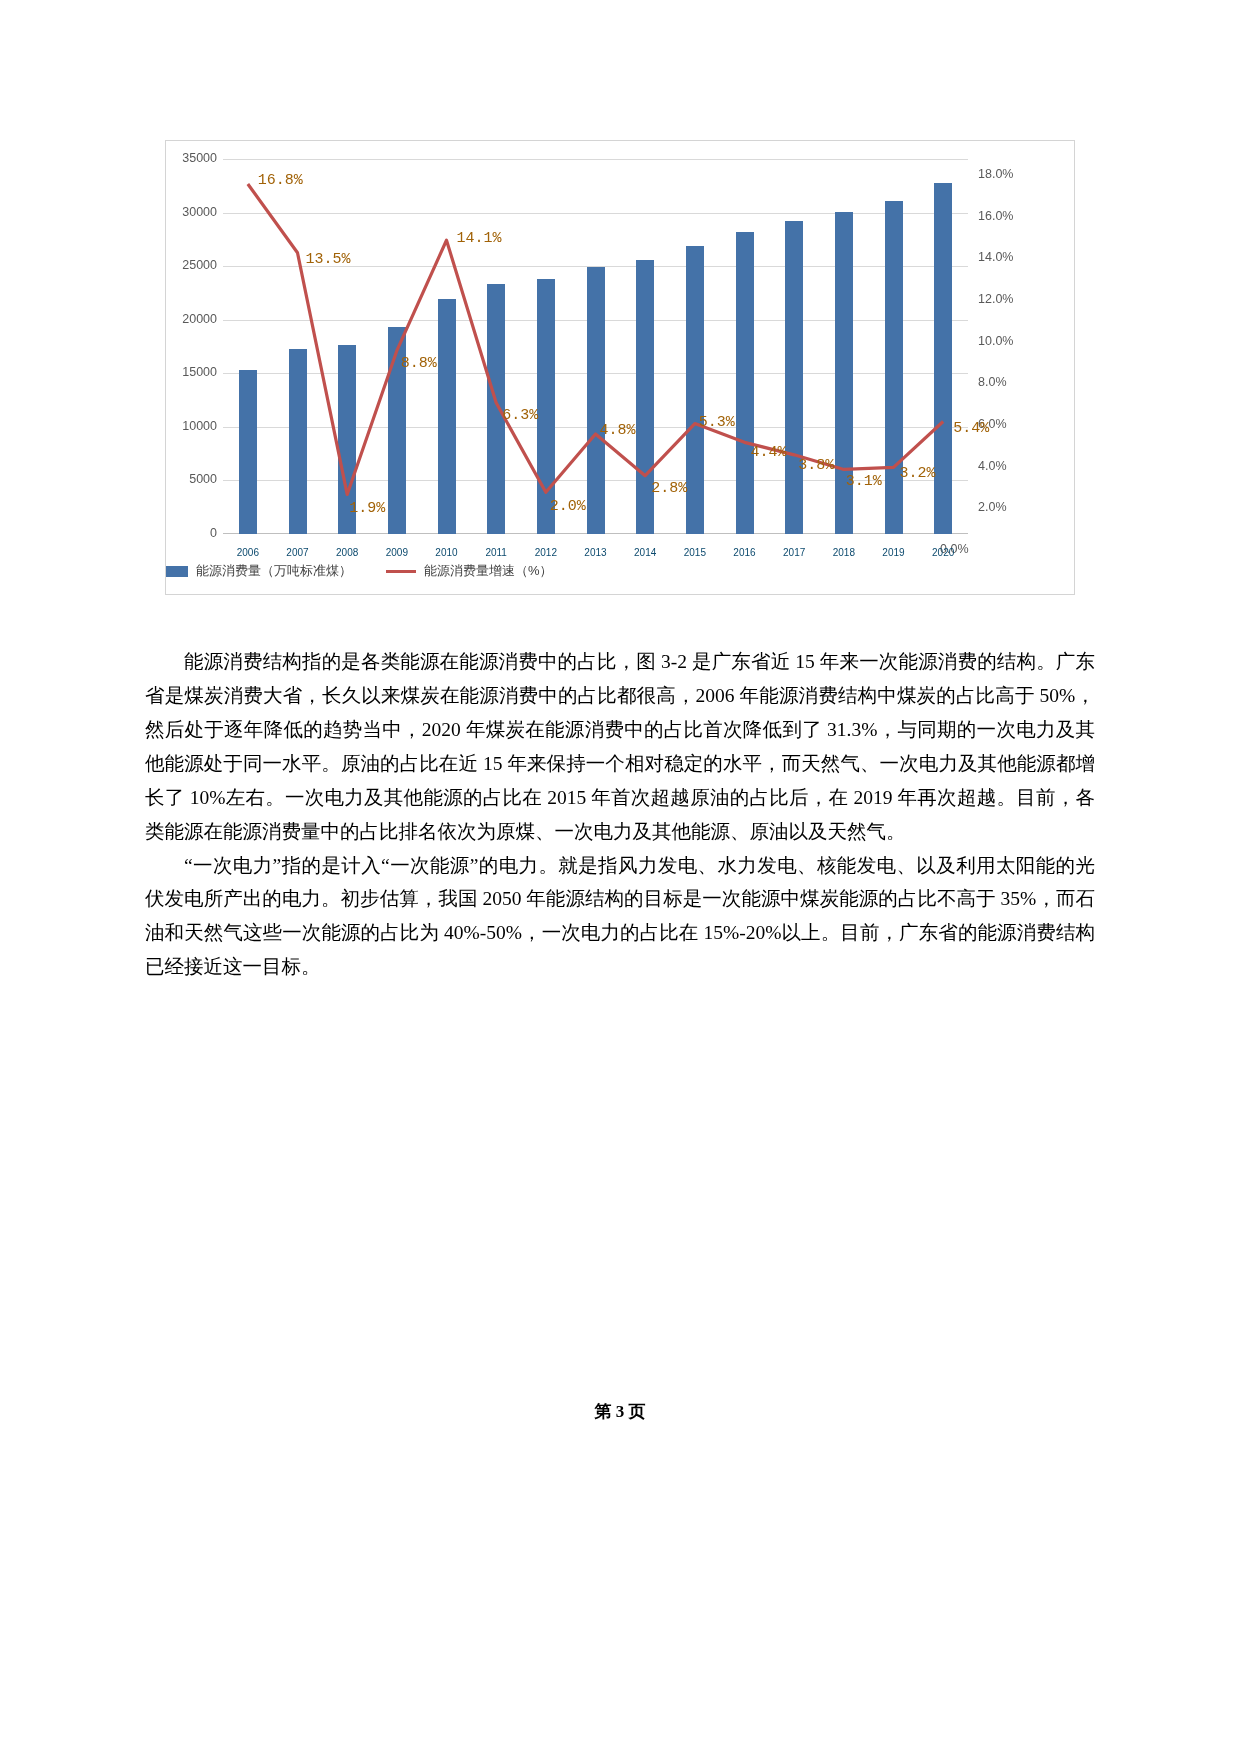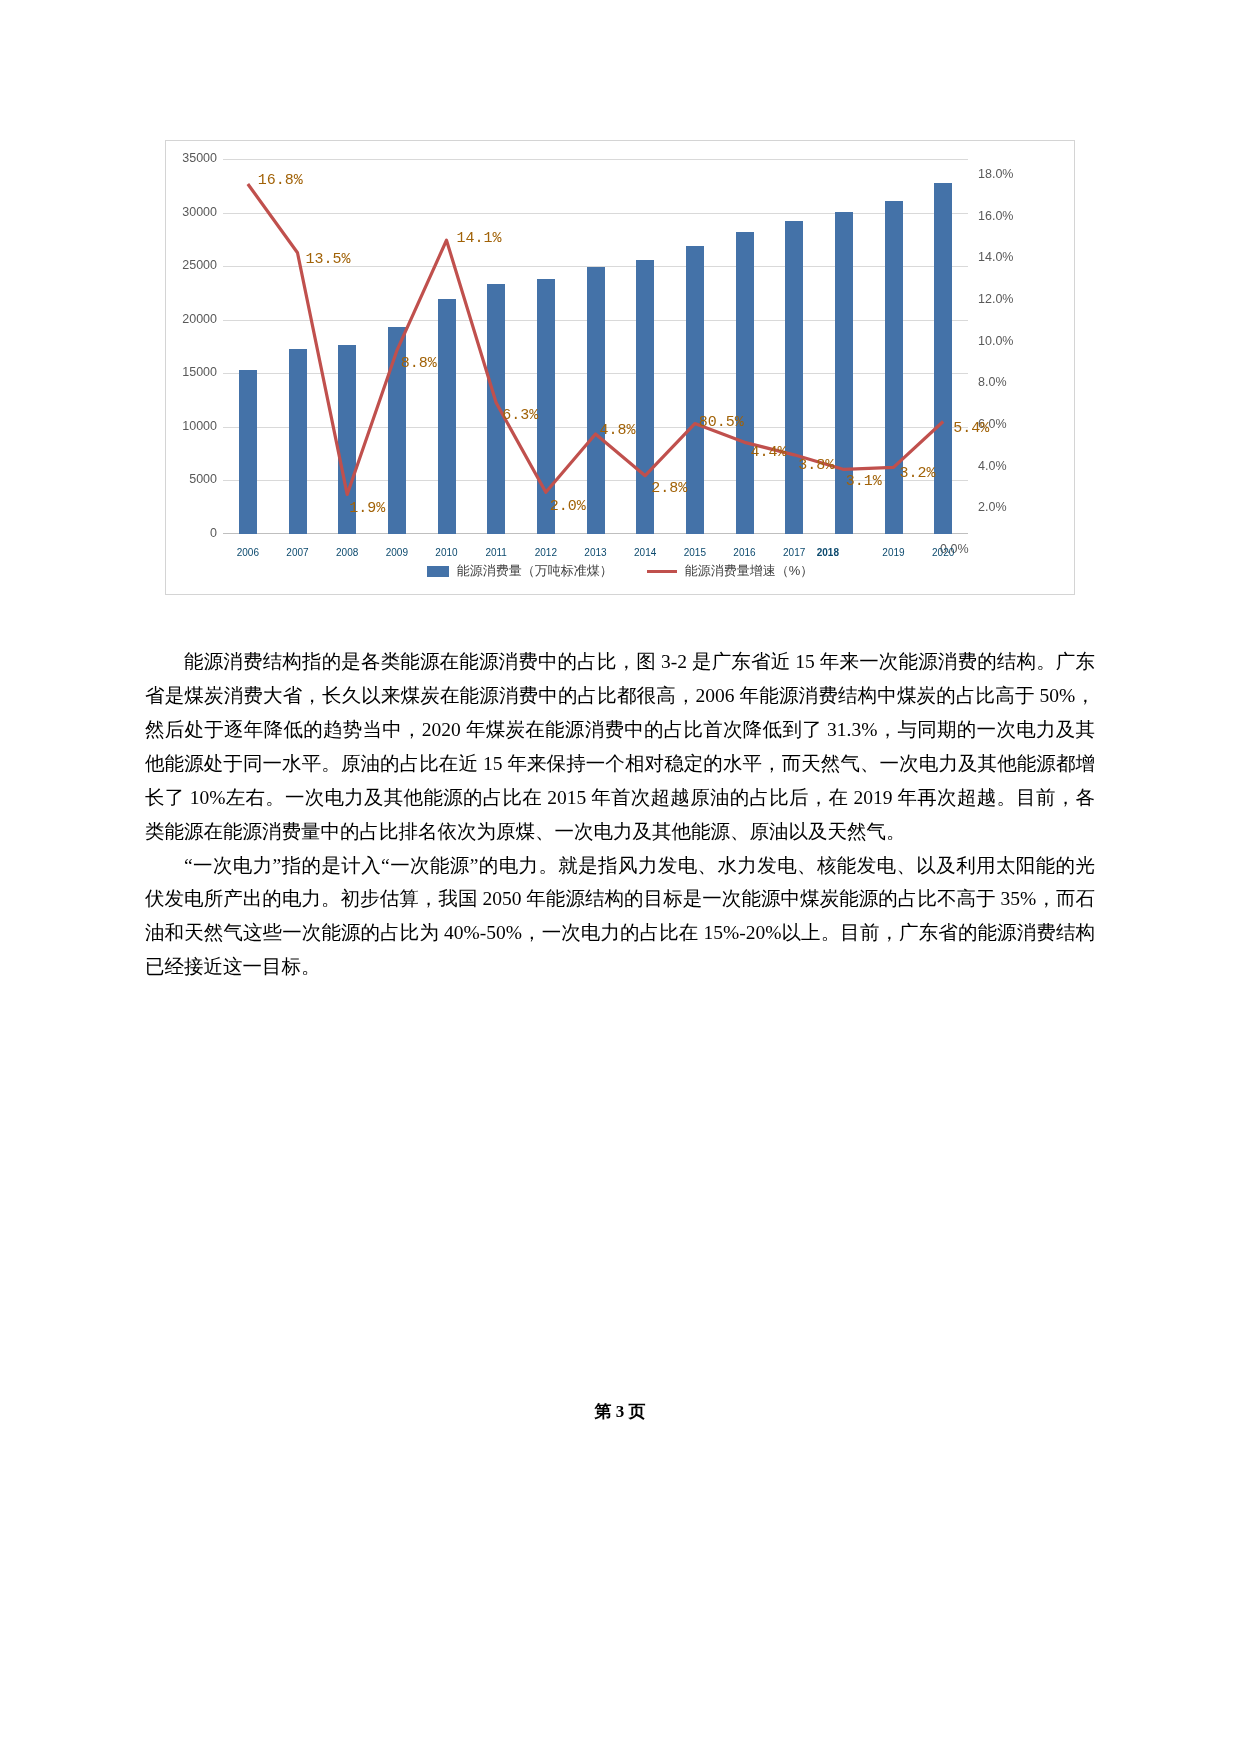--- a/index.html
+++ b/index.html
@@ -59,21 +59,21 @@
   }
   .pt-label {
     position:absolute;
     font-family:Liberation Mono, monospace;
     font-size:15px; color:#a16207;
     white-space:nowrap;
   }
   .legend {
     position:absolute;
     left:0; right:0; bottom:14px;
-    display:flex; justify-content:center; align-items:center; gap:34px;
+    display:flex; justify-content:flex-start; align-items:center; gap:34px;
     font-family:"Liberation Sans", sans-serif;
     font-size:13px; color:#404040;
   }
   .legend-item { display:flex; align-items:center; gap:8px; }
   .swatch-bar { width:22px; height:11px; background:#4472a8; display:inline-block; }
   .swatch-line { width:30px; height:3px; background:#c0504d; display:inline-block; }
 
   
   .caption {
     position:absolute;
@@ -153,38 +153,38 @@
         <div class="xlab" style="left: 347.667px; width: 49.6667px;">2013</div>
         <div class="bar" style="left: 413.167px; width: 18px; height: 274.286px;"></div>
         <div class="xlab" style="left: 397.333px; width: 49.6667px;">2014</div>
         <div class="bar" style="left: 462.833px; width: 18px; height: 288.214px;"></div>
         <div class="xlab" style="left: 447px; width: 49.6667px;">2015</div>
         <div class="bar" style="left: 512.5px; width: 18px; height: 301.607px;"></div>
         <div class="xlab" style="left: 496.667px; width: 49.6667px;">2016</div>
         <div class="bar" style="left: 562.167px; width: 18px; height: 313.393px;"></div>
         <div class="xlab" style="left: 546.333px; width: 49.6667px;">2017</div>
         <div class="bar" style="left: 611.833px; width: 18px; height: 322.5px;"></div>
-        <div class="xlab" style="left: 580px; width: 49.6667px; font-weight: bold;">2018</div>
+        <div class="xlab" style="left: 596px; width: 49.6667px;">2018</div>
         <div class="bar" style="left: 661.5px; width: 18px; height: 333.214px;"></div>
         <div class="xlab" style="left: 645.667px; width: 49.6667px;">2019</div>
         <div class="bar" style="left: 711.167px; width: 18px; height: 351.429px;"></div>
         <div class="xlab" style="left: 695.333px; width: 49.6667px;">2020</div>
         <svg width="745" height="375" style="position: absolute; left: 0px; top: 0px; overflow: visible;">
           <path d="M24.833333333333332,25 L74.5,93.75 L124.16666666666666,335.4166666666667 L173.83333333333334,191.66666666666666 L223.5,81.25 L273.16666666666663,243.75 L322.8333333333333,333.3333333333333 L372.49999999999994,275 L422.16666666666663,316.6666666666667 L471.8333333333333,264.5833333333333 L521.5,283.3333333333333 L571.1666666666666,295.8333333333333 L620.8333333333334,310.4166666666667 L670.5,308.3333333333333 L720.1666666666666,262.5" fill="none" stroke="#c0504d" stroke-width="3.2" stroke-linejoin="round"></path>
         </svg>
         <div class="pt-label" style="left: 34.8333px; top: 13px;">16.8%</div>
         <div class="pt-label" style="left: 82.5px; top: 91.75px;">13.5%</div>
         <div class="pt-label" style="left: 126.167px; top: 341.417px;">1.9%</div>
         <div class="pt-label" style="left: 177.833px; top: 195.667px;">8.8%</div>
         <div class="pt-label" style="left: 233.5px; top: 71.25px;">14.1%</div>
         <div class="pt-label" style="left: 279.167px; top: 247.75px;">6.3%</div>
         <div class="pt-label" style="left: 326.833px; top: 339.333px;">2.0%</div>
         <div class="pt-label" style="left: 376.5px; top: 263px;">4.8%</div>
         <div class="pt-label" style="left: 428.167px; top: 320.667px;">2.8%</div>
-        <div class="pt-label" style="left: 475.833px; top: 254.583px;">80.5%</div>
+        <div class="pt-label" style="left: 475.833px; top: 254.583px;">5.3%</div>
         <div class="pt-label" style="left: 527.5px; top: 285.333px;">4.4%</div>
         <div class="pt-label" style="left: 575.167px; top: 297.833px;">3.8%</div>
         <div class="pt-label" style="left: 622.833px; top: 314.417px;">3.1%</div>
         <div class="pt-label" style="left: 676.5px; top: 306.333px;">3.2%</div>
         <div class="pt-label" style="left: 730.167px; top: 260.5px;">5.4%</div>
       </div>
     <div class="legend">
       <div class="legend-item">
         <span class="swatch-bar"></span>
         <span>能源消费量（万吨标准煤）</span>

